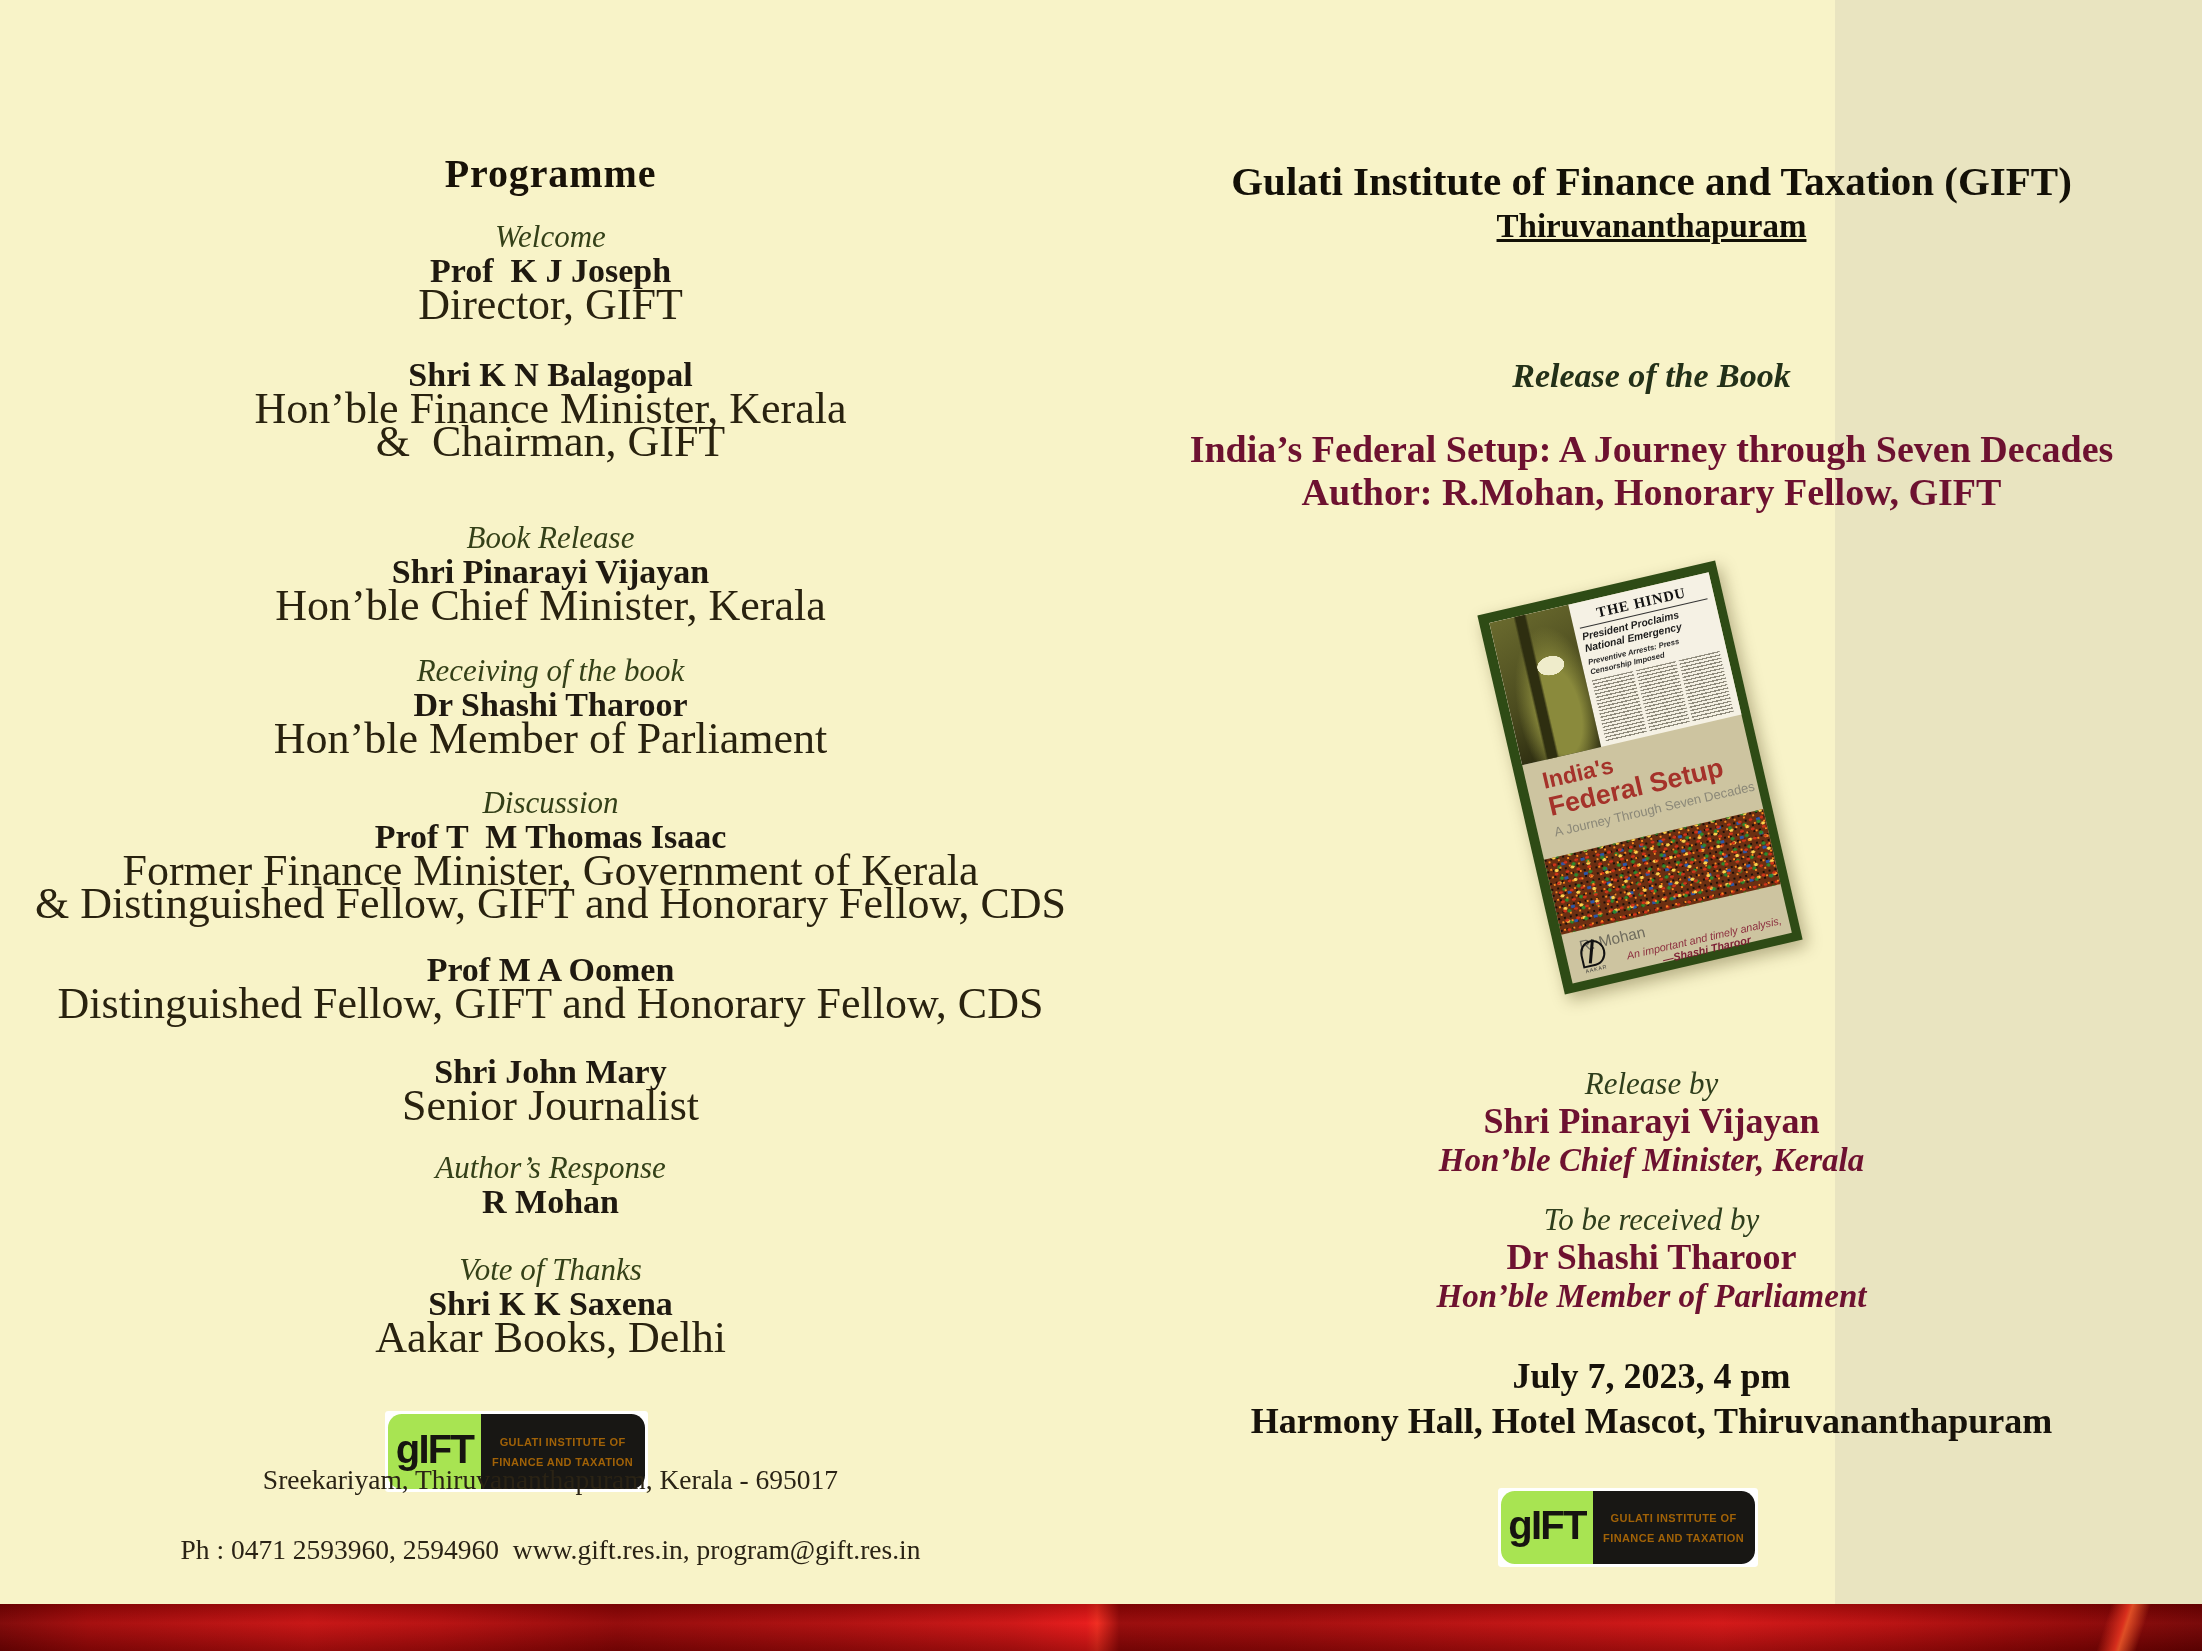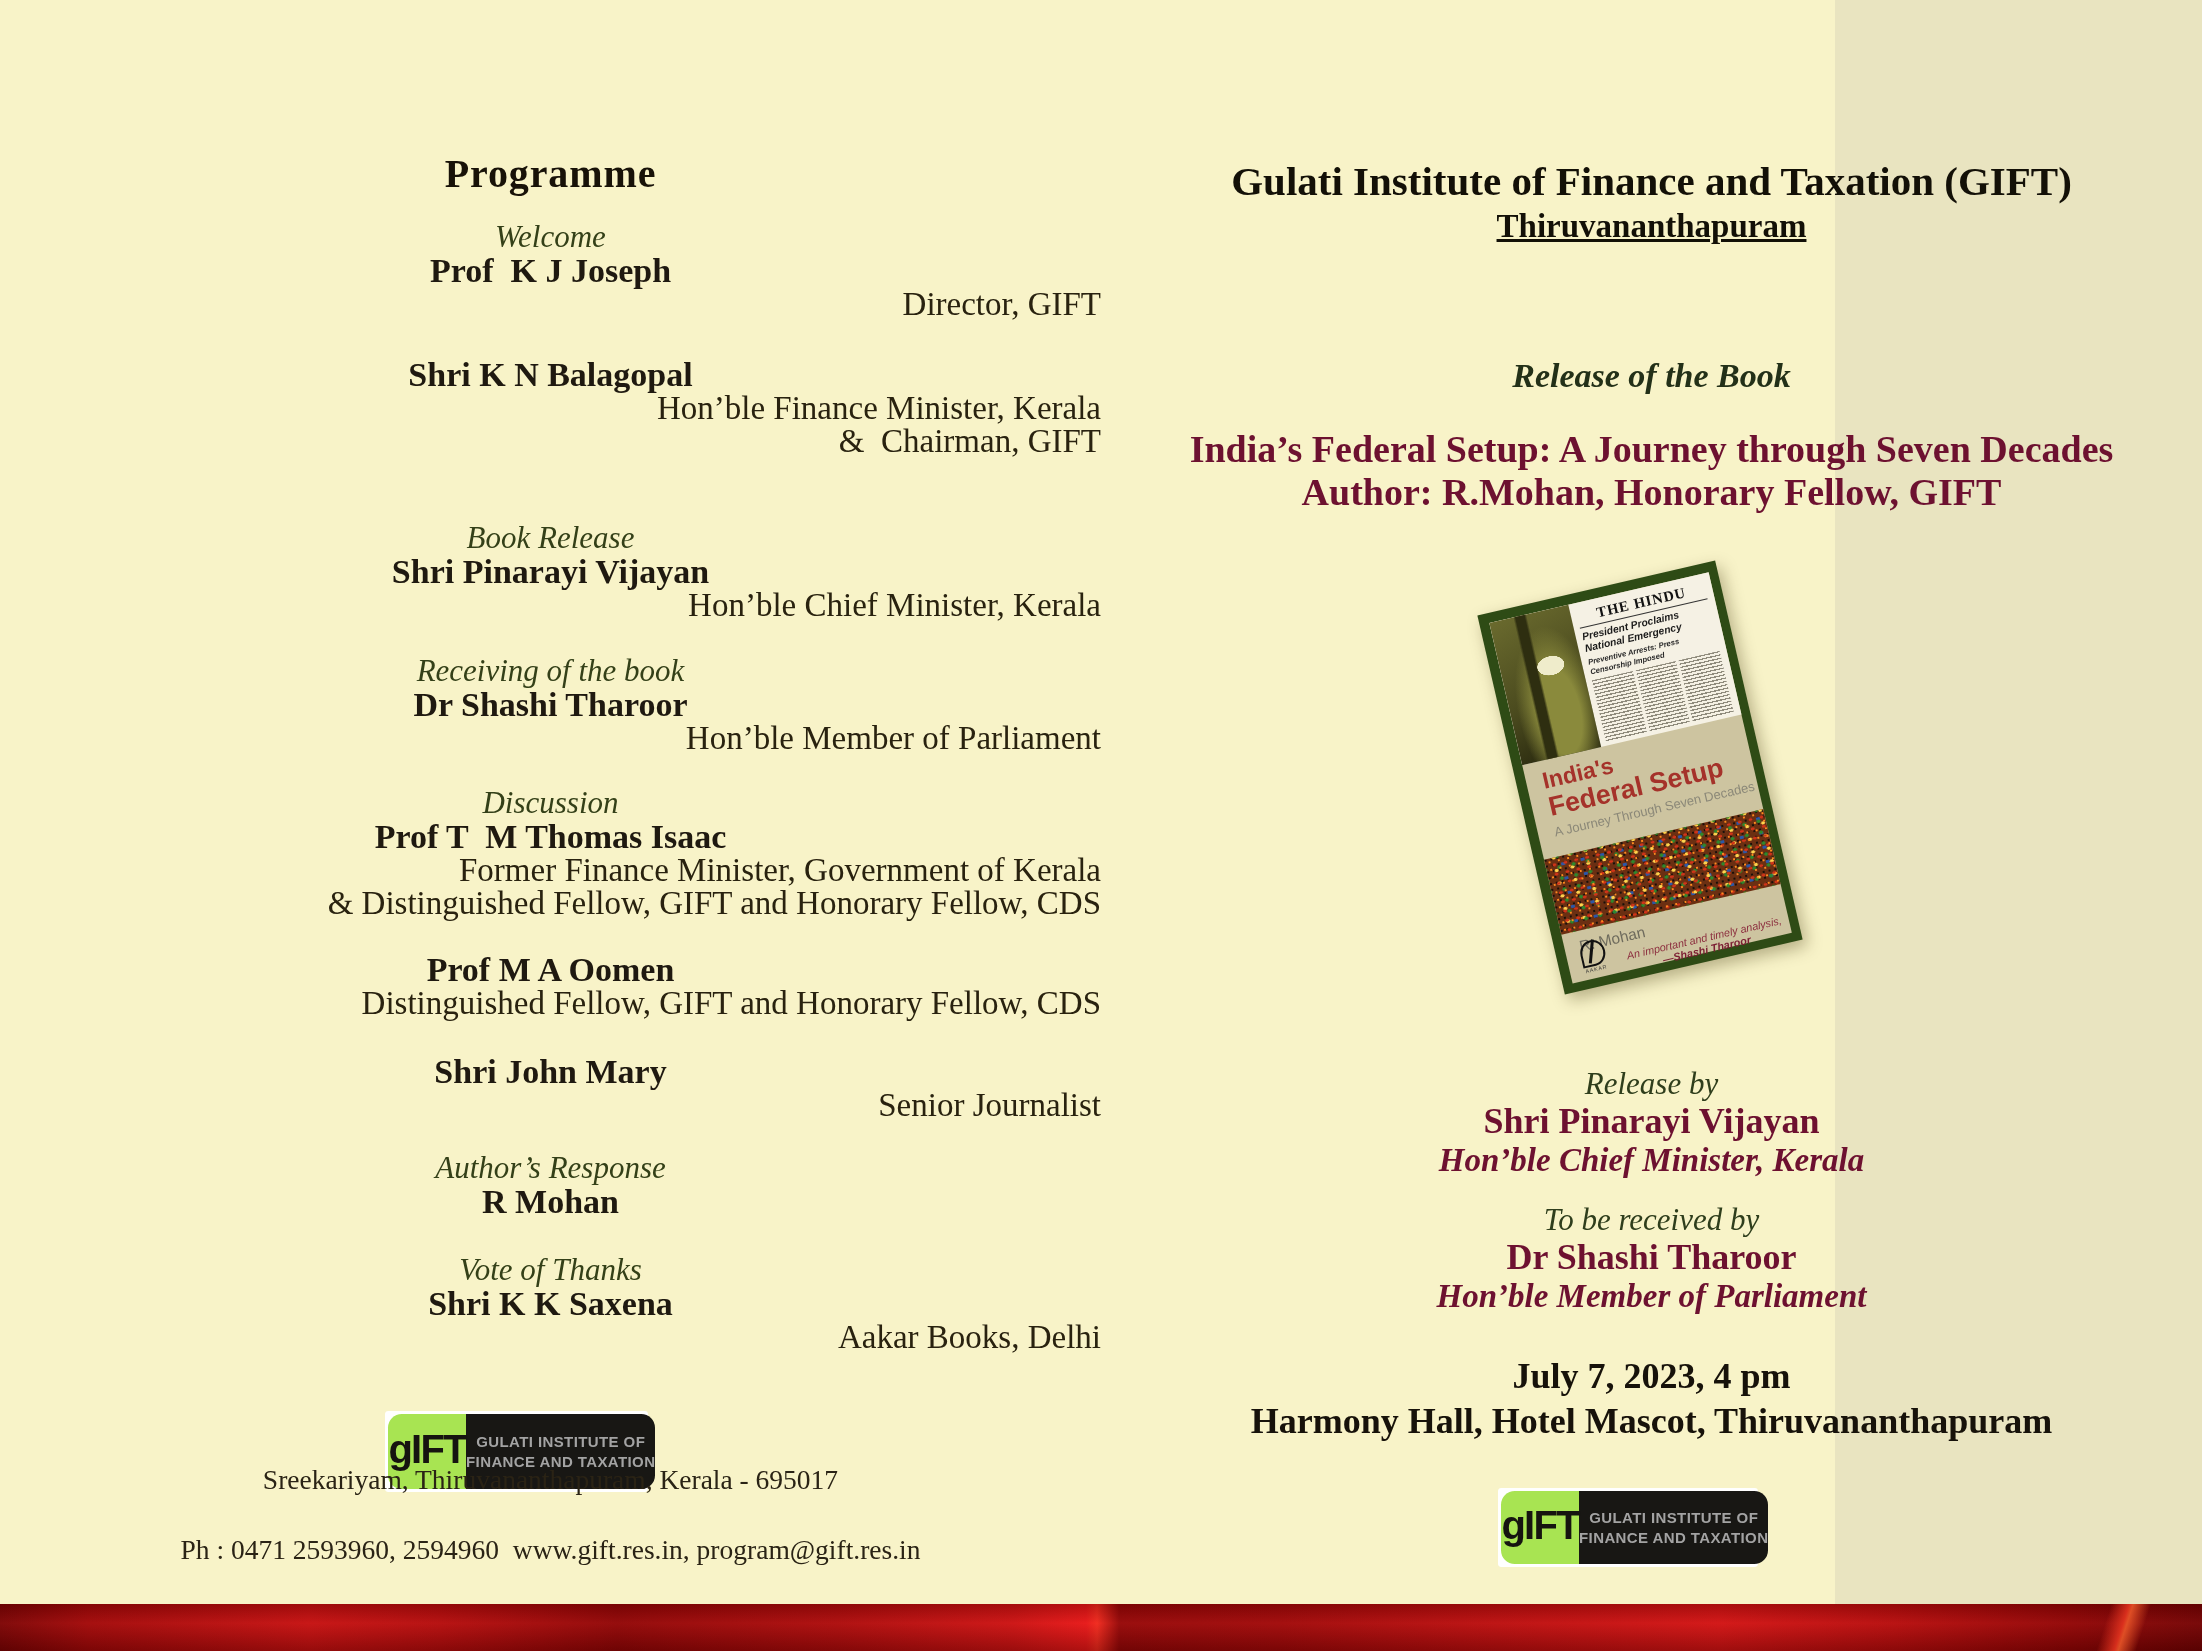--- a/index.html
+++ b/index.html
@@ -12,39 +12,39 @@
   .col{position:absolute;top:0;height:1604px;}
   .col-left{left:0;width:1101px;}
   .col-right{left:1101px;width:1101px;}
   .abs{position:absolute;left:0;width:100%;text-align:center;white-space:pre-wrap;}
 
   
   .prog-heading{font-size:40px;font-weight:bold;color:#181208;letter-spacing:0.9px;}
   .pgroup{position:absolute;left:0;width:100%;text-align:center;}
   .glabel{font-size:31px;line-height:34px;font-style:italic;color:#344018;white-space:pre-wrap;}
   .gname{font-size:34px;line-height:34px;font-weight:bold;color:#1f1910;white-space:pre-wrap;}
-  .gline{font-size:33px;line-height:33px;color:#29220f;white-space:pre-wrap;text-align:right;}
+  .gline{font-size:44px;line-height:33px;color:#29220f;white-space:pre-wrap;}
   .addr{font-size:27.5px;line-height:34px;color:#2a2315;}
 
   
   .inst-title{font-size:41px;font-weight:bold;color:#131007;}
   .inst-city{font-size:33px;font-weight:bold;color:#131007;text-decoration:underline;}
   .invite{font-size:34px;line-height:40px;font-weight:bold;font-style:italic;color:#233018;}
   .maroon-title{font-size:38px;line-height:43px;font-weight:bold;color:#6d1130;}
   .rlabel{font-size:31px;line-height:34px;font-style:italic;color:#2f3e1c;}
   .rname{font-size:36px;line-height:40px;font-weight:bold;color:#6d1130;}
   .rrole{font-size:33px;line-height:38px;font-weight:bold;font-style:italic;color:#6d1130;}
   .evt{font-size:36px;line-height:41px;font-weight:bold;color:#17120a;}
 
   
   .gift-logo{position:absolute;display:flex;background:#ffffff;padding:3.4px;border-radius:3.4px;box-sizing:border-box;}
   .gift-logo .green{width:36%;background:#a8e452;border-radius:13.8px 0 0 13.8px;display:flex;align-items:center;justify-content:center;}
   .gift-logo .word{font-family:"Liberation Sans",sans-serif;font-weight:bold;color:#161410;font-size:40px;letter-spacing:-1.7px;transform:translateY(-1.7px);}
   .gift-logo .dark{flex:1;background:#181714;border-radius:0 13.8px 13.8px 0;display:flex;flex-direction:column;align-items:center;justify-content:center;}
-  .gift-logo .dl{font-family:"Liberation Sans",sans-serif;font-weight:bold;color:#a3a3a3;font-size:15px;line-height:20px;letter-spacing:0.4px;white-space:nowrap;}
+  .gift-logo .dl{font-family:"Liberation Sans",sans-serif;font-weight:bold;color:#a16207;font-size:11px;line-height:20px;letter-spacing:0.4px;white-space:nowrap;}
 
   
   .book{position:absolute;left:1518px;top:583px;width:244px;height:389px;transform:rotate(-13deg);
         background:#2e4b15;box-shadow:3.4px 6.9px 15.5px rgba(60,50,10,.35);padding:9.5px;box-sizing:border-box;}
   .book-inner{width:100%;height:100%;background:#cdc4a0;display:flex;flex-direction:column;}
   .np{height:146px;background:#f5f1e4;display:flex;flex-shrink:0;}
   .np-photo{width:36%;height:100%;
     background:
       radial-gradient(ellipse 22.4px 15.5px at 62% 38%, #efeccb 0 60%, transparent 62%),
       linear-gradient(90deg, transparent 30%, #2e2e10 33% 44%, transparent 47%),

